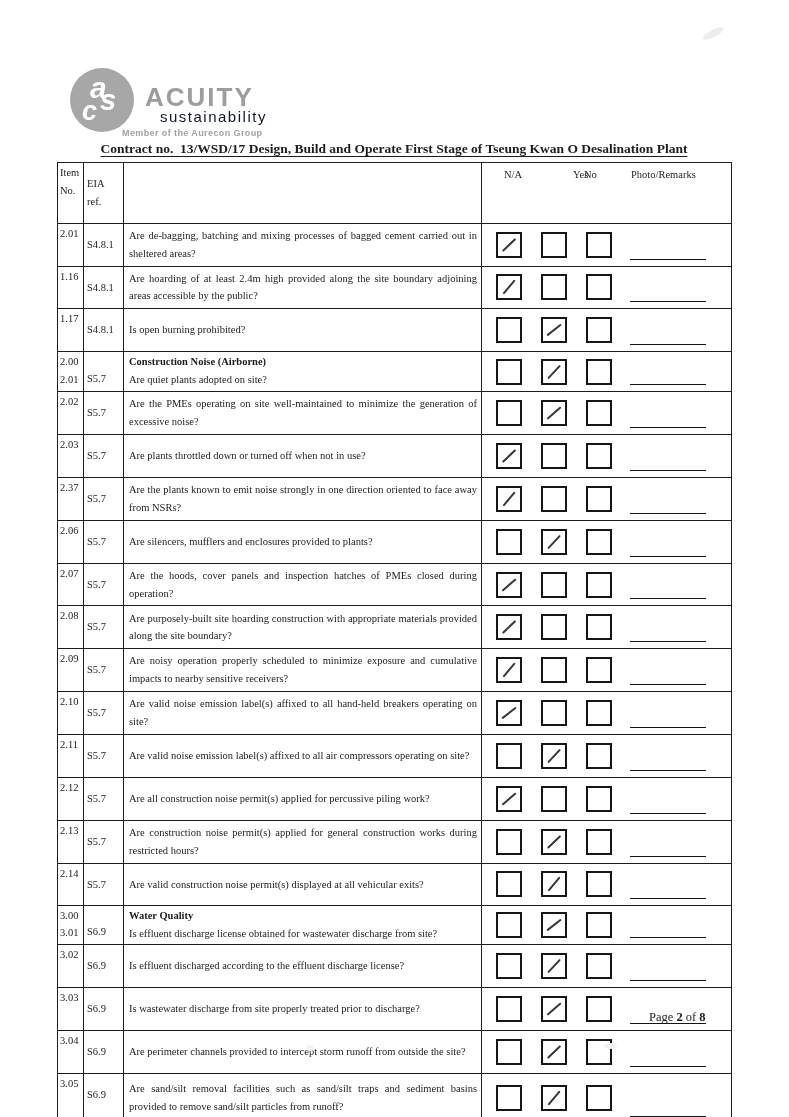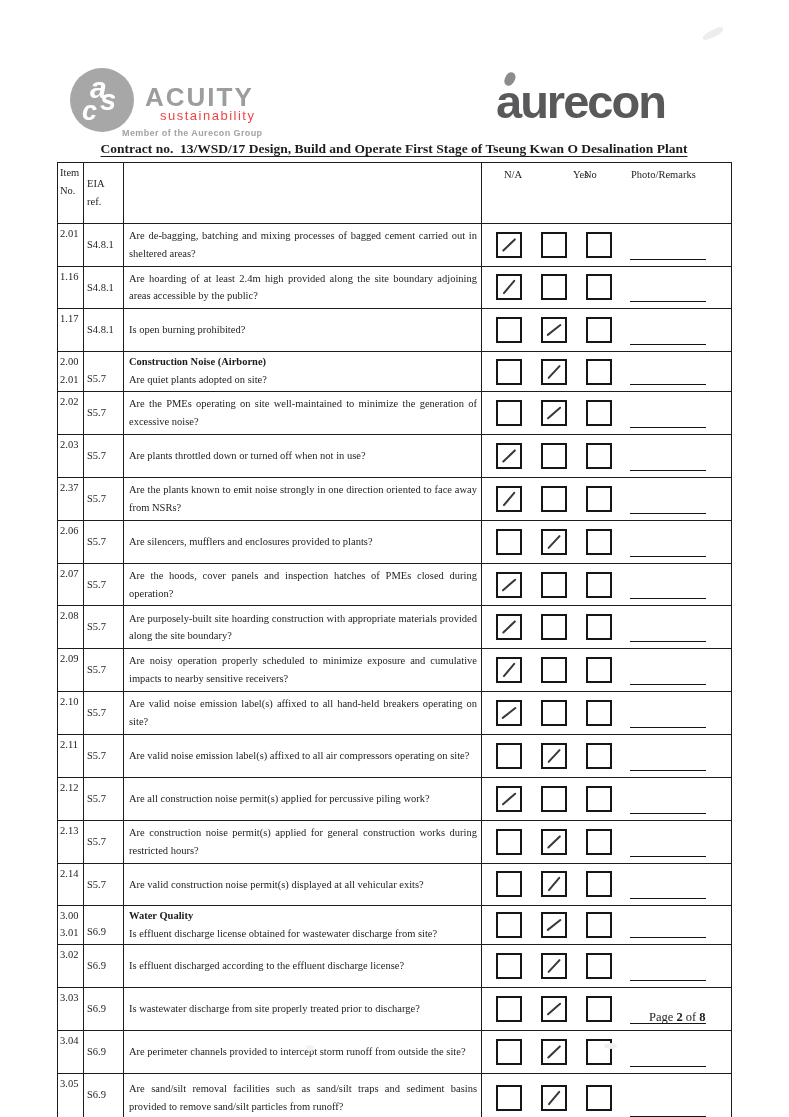--- a/index.html
+++ b/index.html
@@ -11,21 +11,21 @@
   }
 
   
   .acuity { position:absolute; left:68px; top:64px; width:210px; height:78px; font-family:"Liberation Sans","DejaVu Sans",sans-serif; }
   .acuity-circle { position:absolute; left:2px; top:4px; width:64px; height:64px; border-radius:50%; background:#a7a7a7; }
   .mono-letter { position:absolute; color:#fff; font-weight:bold; font-style:italic; line-height:1; }
   .mono-a { left:20px; top:5px;  font-size:30px; }
   .mono-s { left:30px; top:18px; font-size:29px; }
   .mono-c { left:12px; top:30px; font-size:27px; }
   .acuity-name { position:absolute; left:77px; top:18px; font-size:26px; font-weight:bold; color:#9d9d9d; letter-spacing:2px; }
-  .acuity-tag  { position:absolute; left:92px; top:44px; font-size:13px; color:#ef4444; letter-spacing:1.5px; }
+  .acuity-tag  { position:absolute; left:92px; top:44px; font-size:15px; color:#0f172a; letter-spacing:1.5px; }
   .acuity-member { position:absolute; left:54px; top:64px; font-size:9px; font-weight:bold; color:#a3a3a3; letter-spacing:.4px; white-space:nowrap; }
 
   
   .aurecon { position:absolute; left:496px; top:72px; width:230px; height:56px; font-family:"Liberation Sans","DejaVu Sans",sans-serif; }
   .aurecon-drop { position:absolute; left:9px; top:0px; width:10px; height:14px; background:#8b8c8e; border-radius:55% 45% 60% 40%; transform:rotate(18deg); }
   .aurecon-word { position:absolute; left:0px; top:6px; font-size:47px; font-weight:bold; color:#59595b; letter-spacing:-2px; line-height:1; }
 
   
   .doc-title {
     position:absolute; left:57px; top:141px; width:674px; text-align:center;
@@ -83,24 +83,20 @@
     <div class="acuity-circle">
       <span class="mono-letter mono-a">a</span>
       <span class="mono-letter mono-s">s</span>
       <span class="mono-letter mono-c">c</span>
     </div>
     <div class="acuity-name">ACUITY</div>
     <div class="acuity-tag">sustainability</div>
     <div class="acuity-member">Member of the Aurecon Group</div>
   </div>
 
-  <div class="aurecon">
-    <div class="aurecon-drop"></div>
-    <div class="aurecon-word">aurecon</div>
-  </div>
 
   <div class="doc-title">Contract no.  13/WSD/17 Design, Build and Operate First Stage of Tseung Kwan O Desalination Plant</div>
 
   <table class="checklist">
     <tbody id="rows-body">
       <tr class="hdr">
         <td class="c-item">Item No.</td>
         <td class="c-eia">EIA ref.</td>
         <td class="c-q"></td>
         <td class="c-checks hdr-right">

